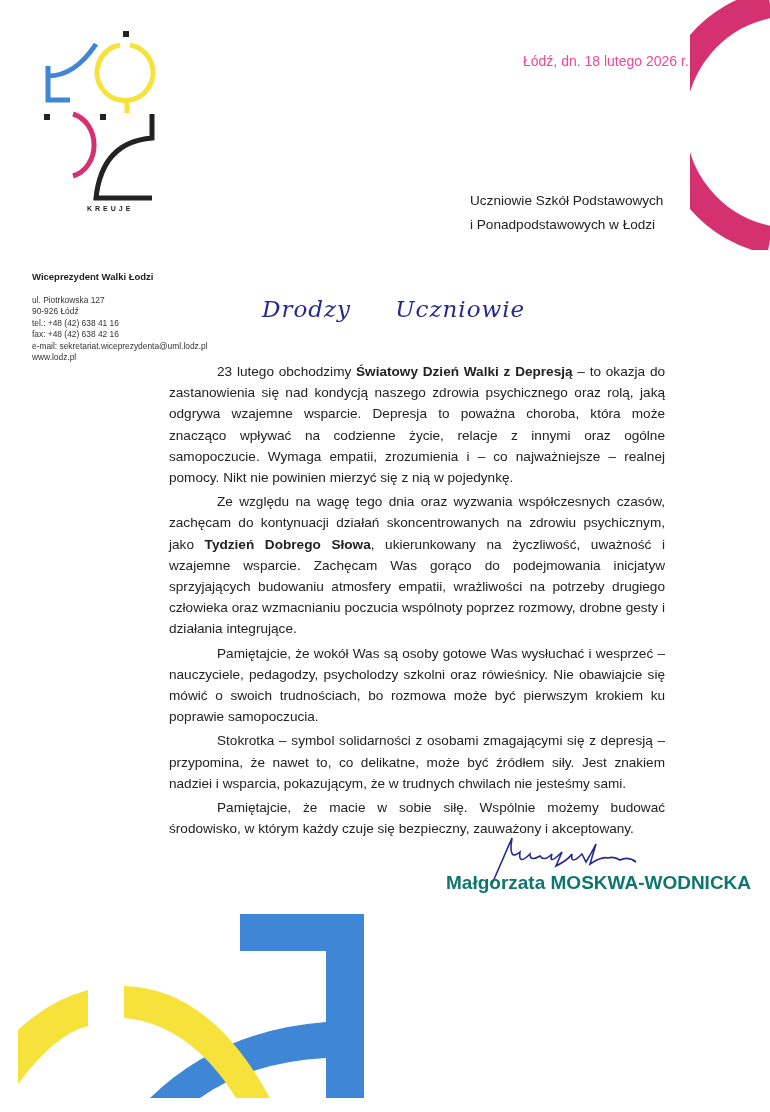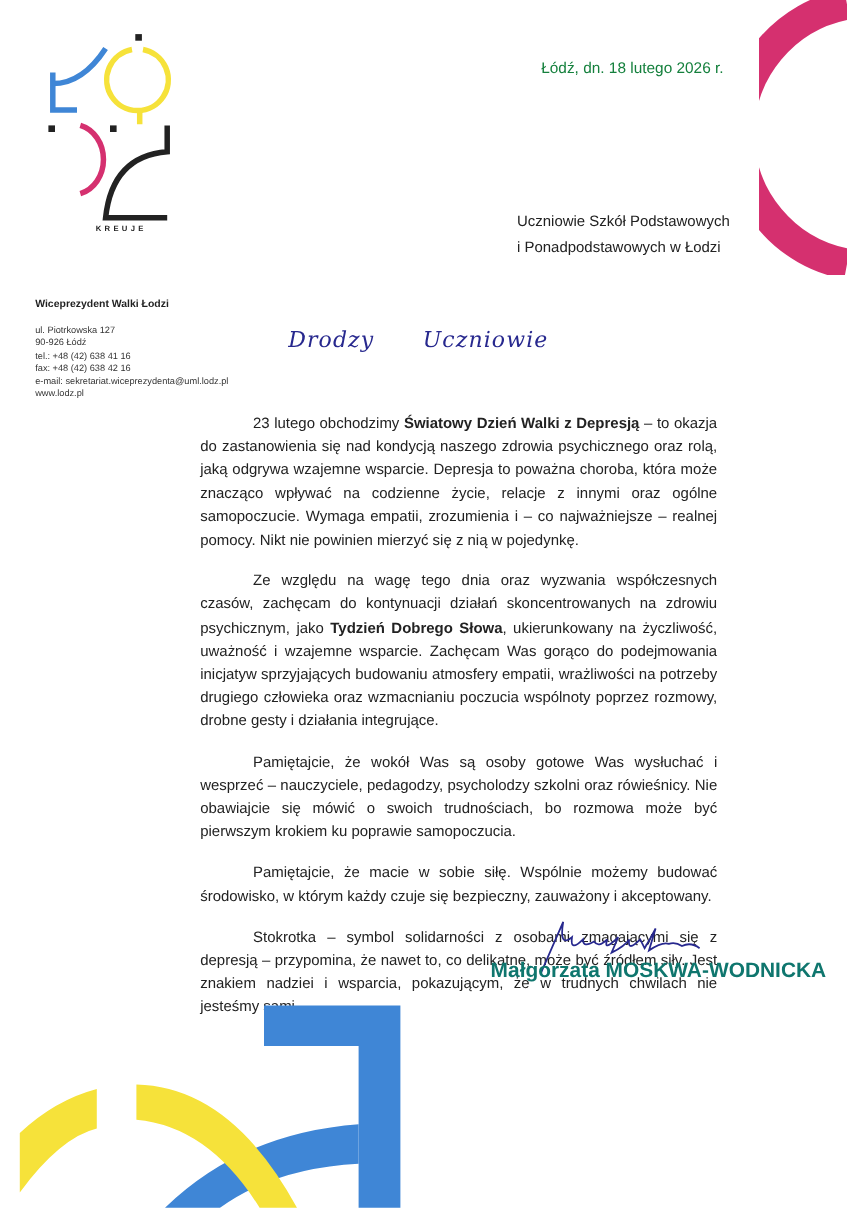--- a/index.html
+++ b/index.html
@@ -1,29 +1,29 @@
 <!DOCTYPE html>
 <html><head>
 <meta charset="utf-8">
 <style>
   html, body { margin: 0; padding: 0; background: #ffffff; }
   body { width: 770px; height: 1112px; position: relative; overflow: hidden;
          font-family: "Liberation Sans", sans-serif; color: #1e1e1e; }
   .abs { position: absolute; }
   svg { display: block; }
-  .date { left: 492px; top: 53px; font-size: 14px; color: #15803d; }
+  .date { left: 523px; top: 53px; font-size: 14px; color: #ec4899; }
   .recipient { left: 470px; top: 189px; font-size: 13.6px; font-weight: normal; color: #222; line-height: 24px; }
   .sender-title { left: 32px; top: 271px; font-size: 9.5px; font-weight: bold; color: #222; }
   .sender-block { left: 32px; top: 295px; font-size: 8.4px; line-height: 11.4px; color: #333; }
   .greeting { left: 262px; top: 296px; font-family: "DejaVu Serif", serif; font-style: italic;
-              font-size: 20px; color: #27288e; letter-spacing: 1px; }
+              font-size: 23px; color: #27288e; letter-spacing: 1px; }
   .greeting span { margin-right: 44px; }
   .letter { left: 166px; top: 358px; width: 502px; font-size: 13.6px; line-height: 21.2px;
             color: #222; text-align: justify; }
-  .letter p { margin: 16px; text-indent: 48px; }
+  .letter p { margin: 3px; text-indent: 48px; }
   .signature-name { left: 446px; top: 872px; font-size: 19px; font-weight: bold; color: #0f766e; }
   .signature-scribble { left: 490px; top: 832px; }
   .kreuje { left: 87px; top: 205px; font-size: 7px; font-weight: bold; letter-spacing: 3px; color: #222; }
 </style>
 </head>
 <body>
 
 <div class="abs" style="left:40px;top:28px;">
   <svg width="130" height="180" viewBox="0 0 130 180">
 
@@ -68,22 +68,22 @@
 </div>
 
 <div class="abs greeting">
   <span>Drodzy</span><span>Uczniowie</span>
 </div>
 
 <div class="abs letter">
   <p><span>23 lutego obchodzimy </span><b>Światowy Dzień Walki z Depresją</b><span> – to okazja do zastanowienia się nad kondycją naszego zdrowia psychicznego oraz rolą, jaką odgrywa wzajemne wsparcie. Depresja to poważna choroba, która może znacząco wpływać na codzienne życie, relacje z innymi oraz ogólne samopoczucie. Wymaga empatii, zrozumienia i – co najważniejsze – realnej pomocy. Nikt nie powinien mierzyć się z nią w pojedynkę.</span></p>
   <p><span>Ze względu na wagę tego dnia oraz wyzwania współczesnych czasów, zachęcam do kontynuacji działań skoncentrowanych na zdrowiu psychicznym, jako </span><b>Tydzień Dobrego Słowa</b><span>, ukierunkowany na życzliwość, uważność i wzajemne wsparcie. Zachęcam Was gorąco do podejmowania inicjatyw sprzyjających budowaniu atmosfery empatii, wrażliwości na potrzeby drugiego człowieka oraz wzmacnianiu poczucia wspólnoty poprzez rozmowy, drobne gesty i działania integrujące.</span></p>
   <p>Pamiętajcie, że wokół Was są osoby gotowe Was wysłuchać i wesprzeć – nauczyciele, pedagodzy, psycholodzy szkolni oraz rówieśnicy. Nie obawiajcie się mówić o swoich trudnościach, bo rozmowa może być pierwszym krokiem ku poprawie samopoczucia.</p>
+  <p>Stokrotka – symbol solidarności z osobami zmagającymi się z depresją – przypomina, że nawet to, co delikatne, może być źródłem siły. Jest znakiem nadziei i wsparcia, pokazującym, że w trudnych chwilach nie jesteśmy sami.</p>
   <p>Pamiętajcie, że macie w sobie siłę. Wspólnie możemy budować środowisko, w którym każdy czuje się bezpieczny, zauważony i akceptowany.</p>
-  <p>Stokrotka – symbol solidarności z osobami zmagającymi się z depresją – przypomina, że nawet to, co delikatne, może być źródłem siły. Jest znakiem nadziei i wsparcia, pokazującym, że w trudnych chwilach nie jesteśmy sami.</p>
 </div>
 
 <div class="abs signature-scribble">
   <svg width="150" height="55" viewBox="0 0 150 55">
     <path d="M2 52 L22 6 Q18 30 30 20 Q28 34 40 22 Q40 30 50 24 Q54 30 62 22 Q58 34 72 20 L66 34 Q78 28 82 22 Q80 34 92 22 L96 30 Q102 20 106 12 L100 32 Q112 24 118 26 Q124 24 130 28 Q138 24 146 30" fill="none" stroke="#27288e" stroke-width="1.6"></path>
   </svg>
 </div>
 <div class="abs signature-name">
   <span style="font-weight:bold;">Małgorzata</span>
   <span>MOSKWA-WODNICKA</span>

